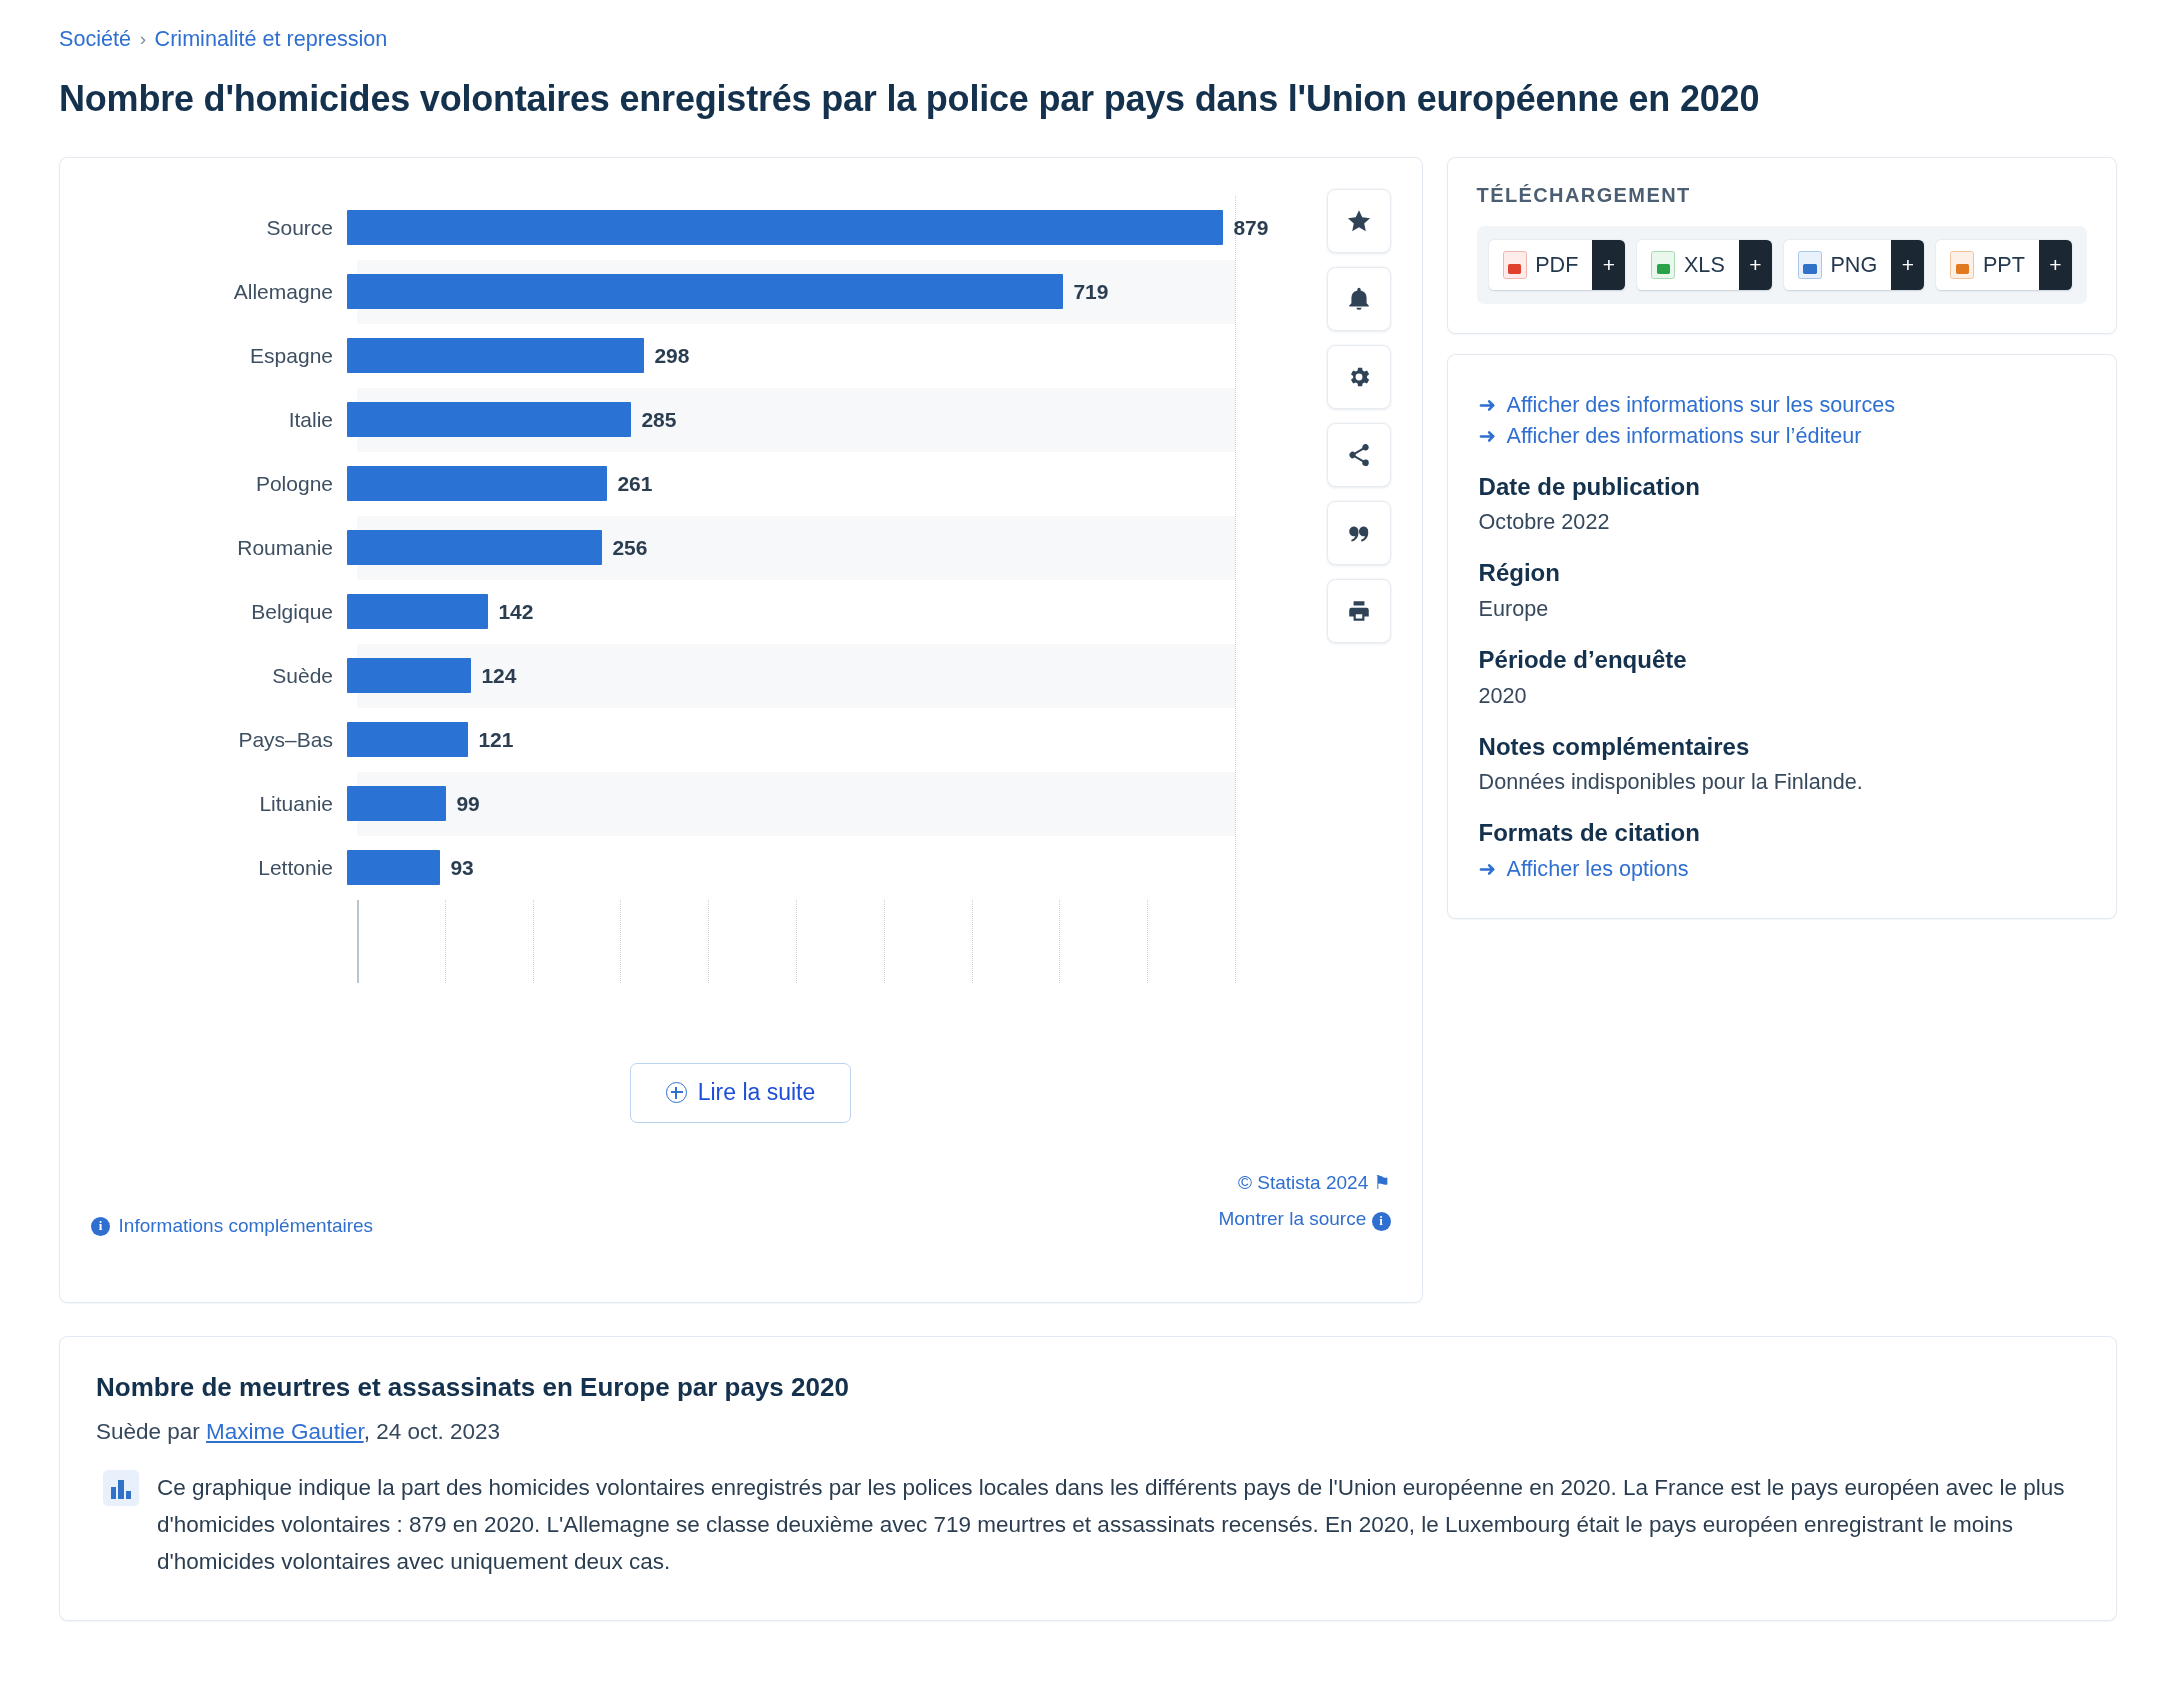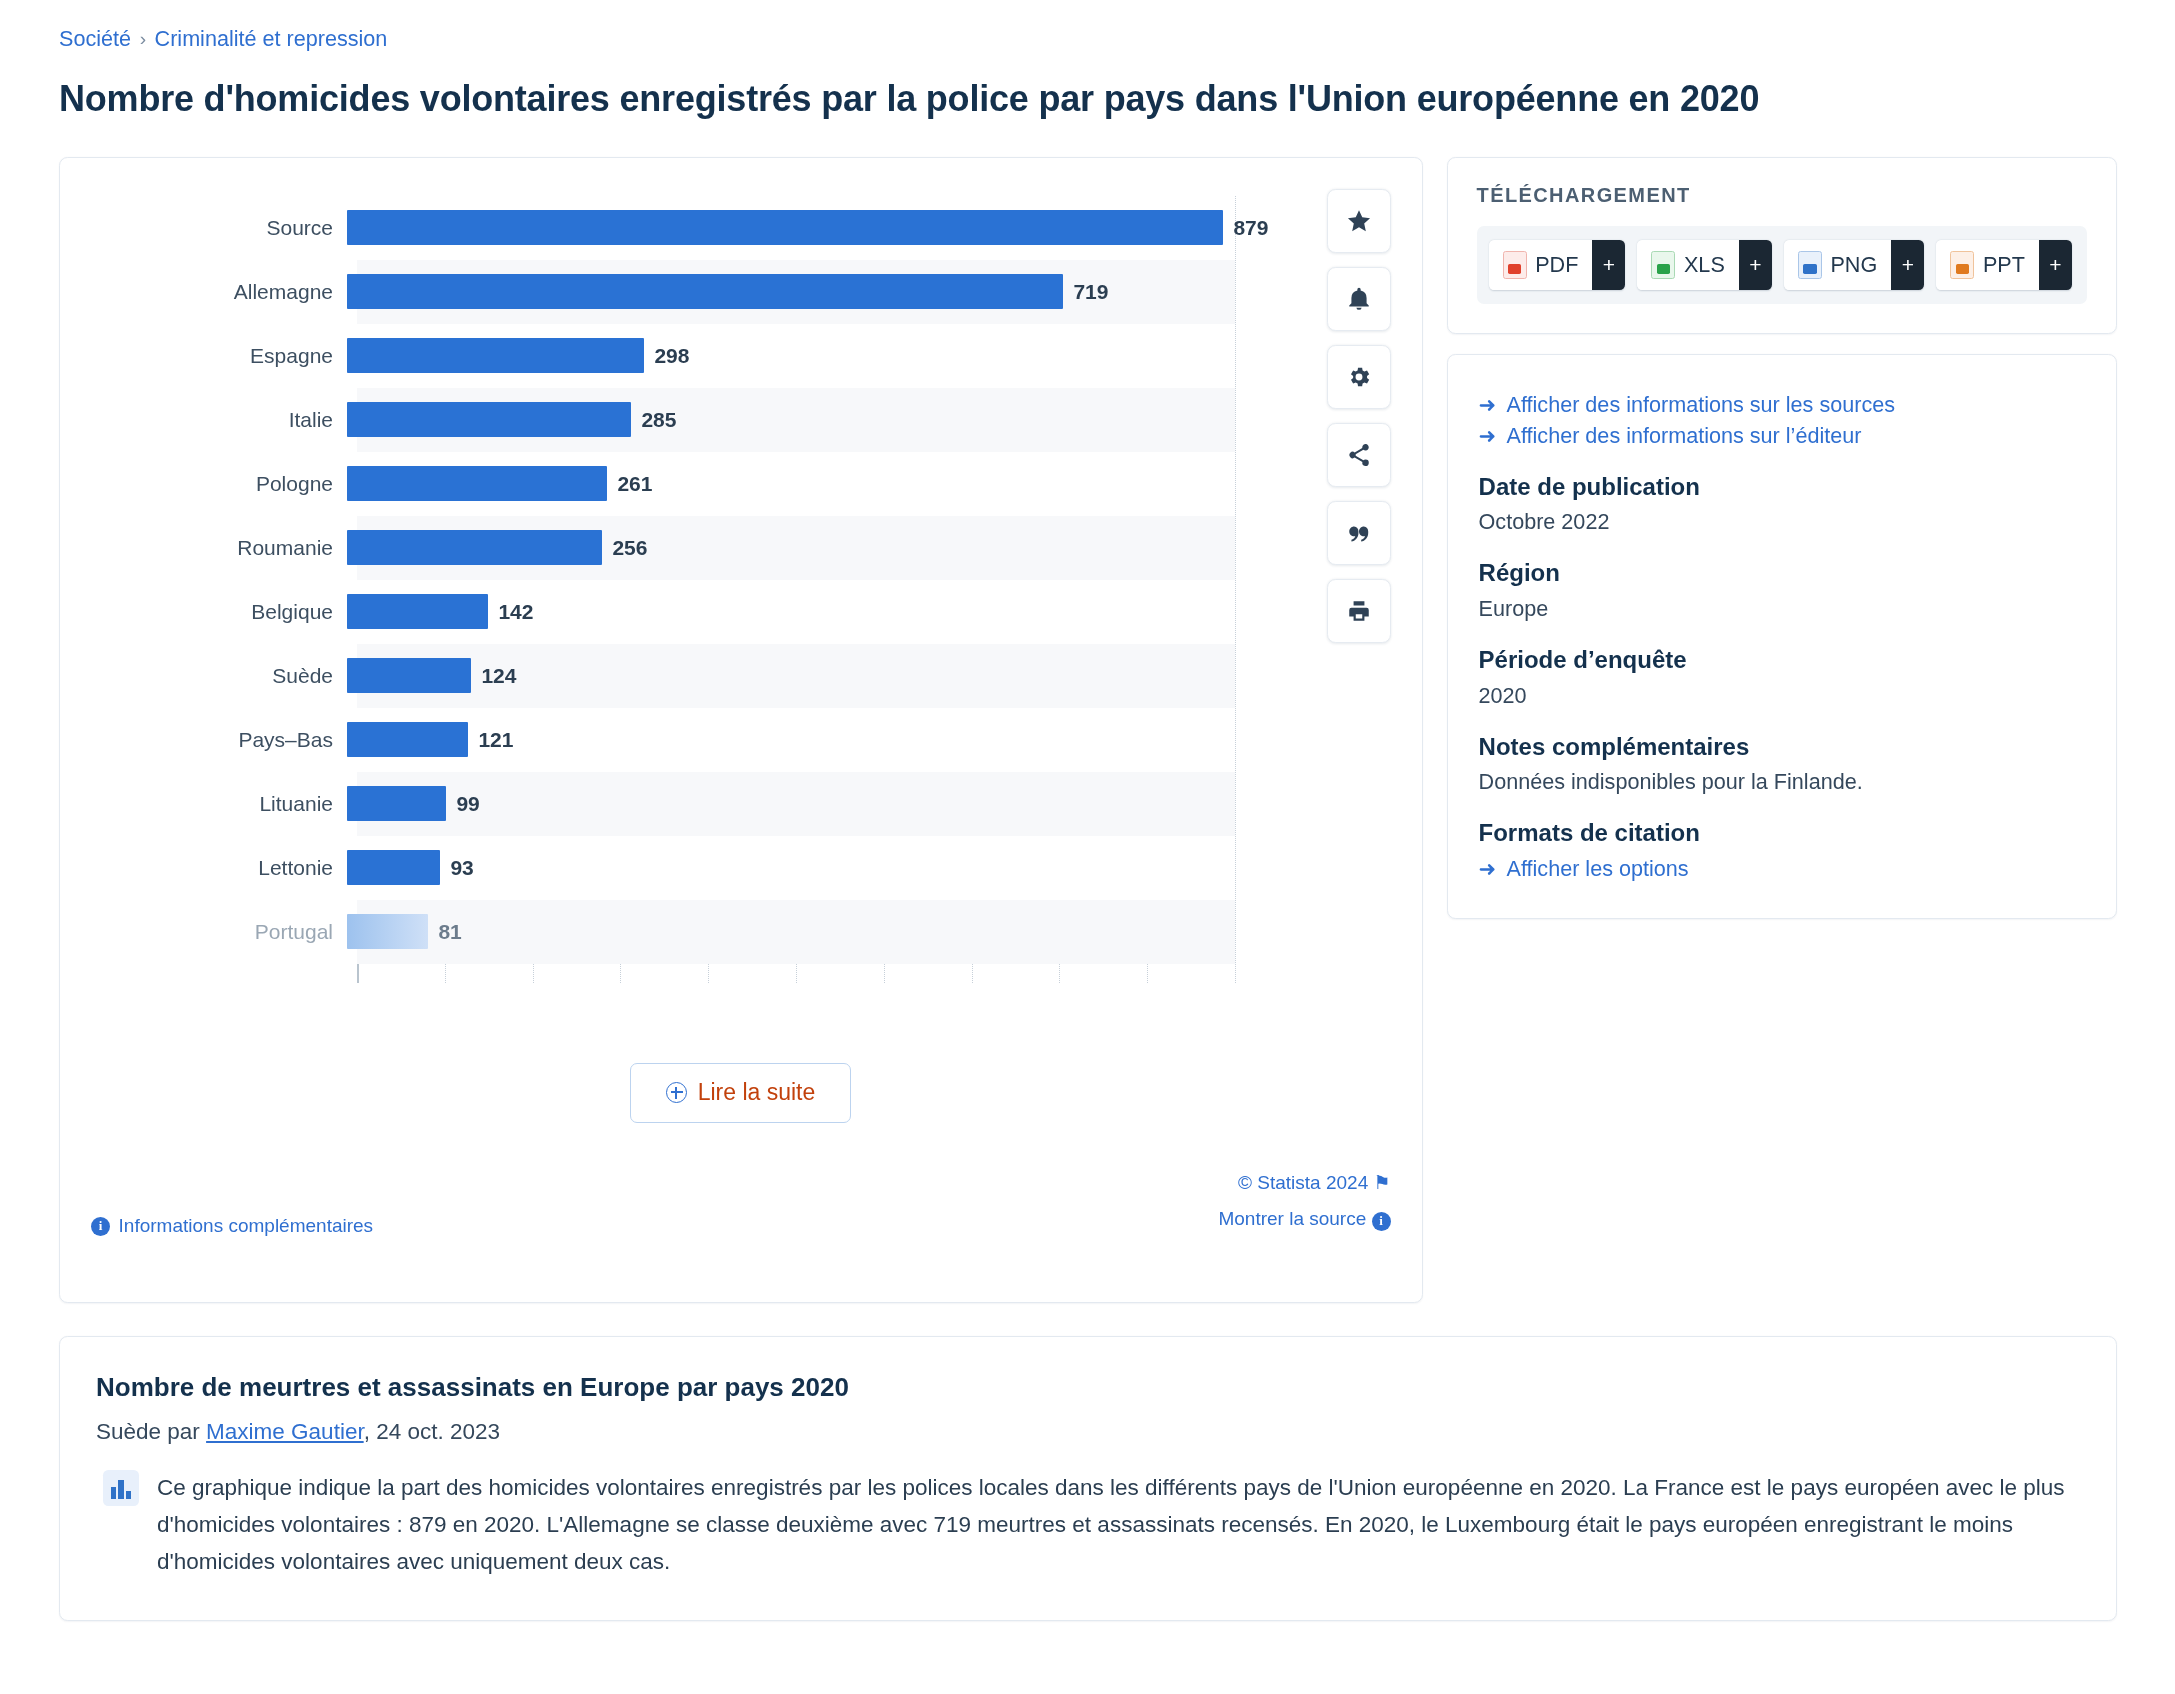--- a/index.html
+++ b/index.html
@@ -163,21 +163,21 @@
   
   .readmore-wrap {
     display: flex;
     justify-content: center;
     margin-top: 80px;
   }
   .readmore {
     border: 0.9px solid #bcd3ef;
     border-radius: 7px;
     background: #fff;
-    color: #c2410c;
+    color: #1d4ed8;
     font-size: 23px;
     padding: 15.6px 35px;
     display: flex;
     align-items: center;
     gap: 10.4px;
     cursor: pointer;
   }
   .plus-circle {
     width: 21px; height: 21px; border-radius: 50%;
     border: 1.7px solid #2f6fd0;
@@ -439,28 +439,20 @@
                   <div class="bar" style="width: 99px;"></div>
                   <div class="bar-value">99</div>
                 </div>
               </div>
               <div class="row">
                 <div class="rowbg"></div>
                 <div class="cat-label">Lettonie</div>
                 <div class="bar-wrap">
                   <div class="bar" style="width: 93px;"></div>
                   <div class="bar-value">93</div>
-                </div>
-              </div>
-              <div class="row alt">
-                <div class="rowbg"></div>
-                <div class="cat-label muted">Portugal</div>
-                <div class="bar-wrap">
-                  <div class="bar faded" style="width: 81px;"></div>
-                  <div class="bar-value muted">81</div>
                 </div>
               </div>
             </div>
         </div>
       </div>
 
       <div class="tool-rail">
         <div class="tool-btn">
           <svg viewBox="0 0 24 24">
               <path d="M12 2l3 6.6 7.2.8-5.4 4.9 1.5 7.1L12 17.8 5.7 21.4l1.5-7.1L1.8 9.4 9 8.6z"></path>

